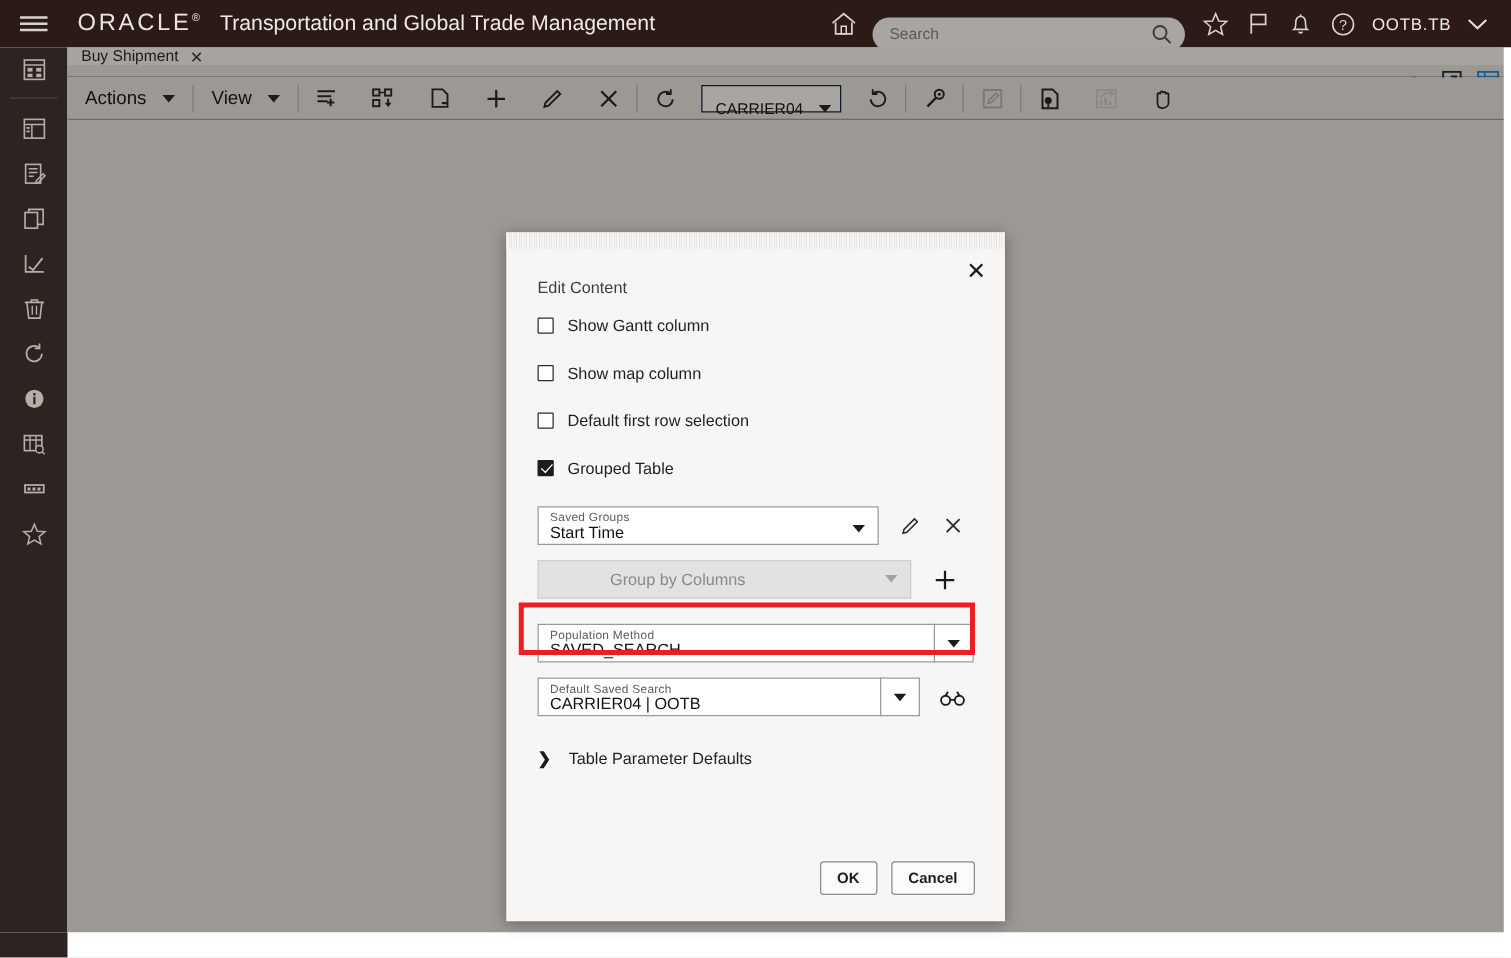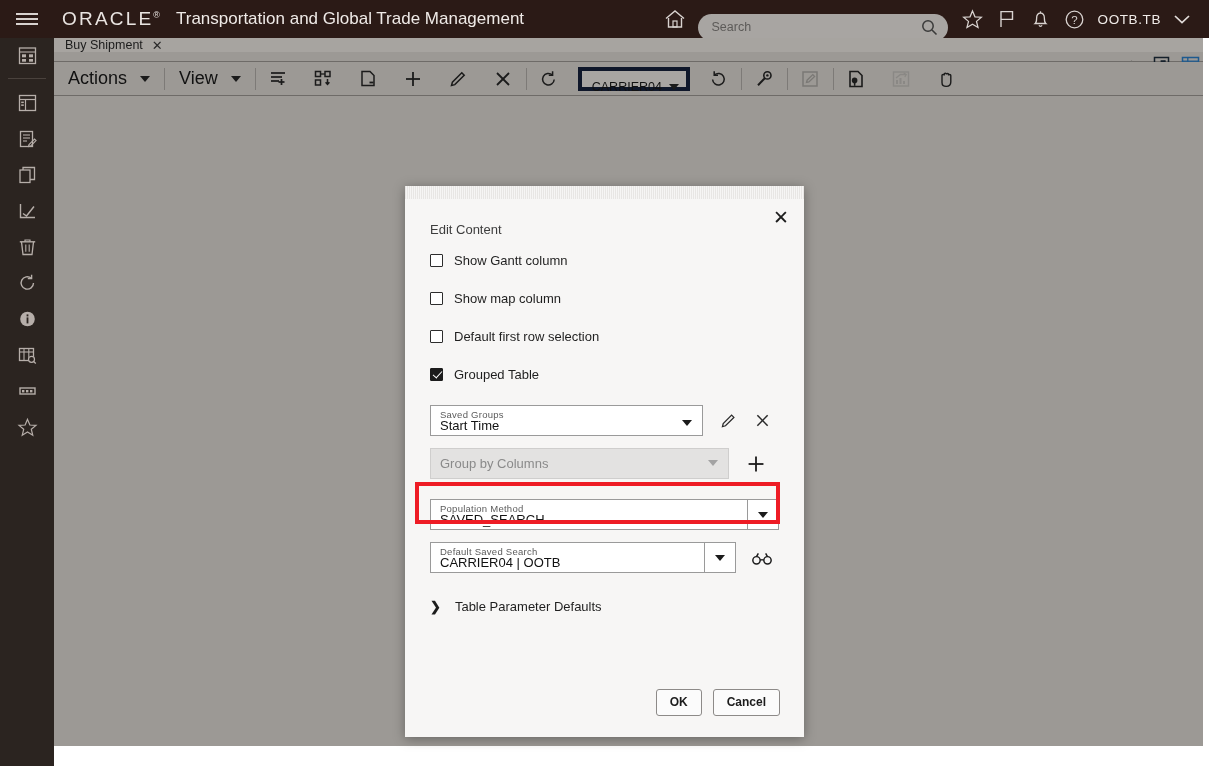--- a/index.html
+++ b/index.html
@@ -61,27 +61,27 @@
   .tsr-icon { width:28px; height:24px; display:flex; align-items:center; justify-content:center; }
 
   
   .toolbar {
     position:absolute; left:54px; top:62px; width:1155px; height:34px;
     background:#9c9995; border-bottom:1px solid #6e6b68;
     display:flex; align-items:center;
   }
   .tb-menu {
     display:flex; align-items:center; gap:13px; height:34px; padding:0 14px;
-    font-size:18px; color:#111; white-space:nowrap;
+    font-size:15px; color:#111; white-space:nowrap;
   }
   .tb-sep { width:1px; height:22px; background:#7d7a77; }
   .tb-icon { width:45px; height:34px; display:flex; align-items:center; justify-content:center; }
   .caret-dn { width:0; height:0; border-left:5px solid transparent; border-right:5px solid transparent; border-top:6px solid #1b1b1b; }
   .tb-select {
-    height:22px; min-width:112px; background:#a8a5a2; border:4px solid #0f172a;
+    height:22px; min-width:112px; background:#a8a5a2; border:1px solid #0f172a;
     display:flex; align-items:center; justify-content:space-between;
     padding:16px 7px 0 10px; margin:0 6px; font-size:12.5px; color:#111; gap:6px;
   }
 
   
   .content {
     position:absolute; left:54px; top:96px; width:1155px; height:650px;
     background:#9c9995;
   }
   .rightedge { position:absolute; left:1203px; top:38px; width:6px; height:728px; background:#ffffff; }
@@ -146,21 +146,21 @@
     position:absolute; right:0; top:-1px; bottom:-1px; width:31px;
     border-left:1px solid #9a9a9a; display:flex; align-items:center; justify-content:center;
   }
   .fld.split .arrowcell .ar {
     width:0; height:0; border-left:5px solid transparent; border-right:5px solid transparent;
     border-top:6px solid #1b1b1b;
   }
   .fld.disabled { background:#e3e2e1; border-color:#cfcecd; }
   .fld.disabled .arrow { border-top-color:#a3a3a3; }
   .fld.disabled .ph {
-    position:static; font-size:13px; color:#8a8a8a; line-height:1;
+    position:static; font-size:13px; color:#8a8a8a; line-height:1;margin-left:48px;
   }
   .fld.focused { border:2px solid #2f7f94; }
   .caretbar {
     display:inline-block; width:1px; height:13px; background:#111;
     vertical-align:-2px; margin-left:1px;
   }
 
   .side-icon { width:34px; height:31px; display:flex; align-items:center; justify-content:center; flex:none; }
 
   .expander { display:flex; align-items:center; gap:14px; margin-top:26px; }

